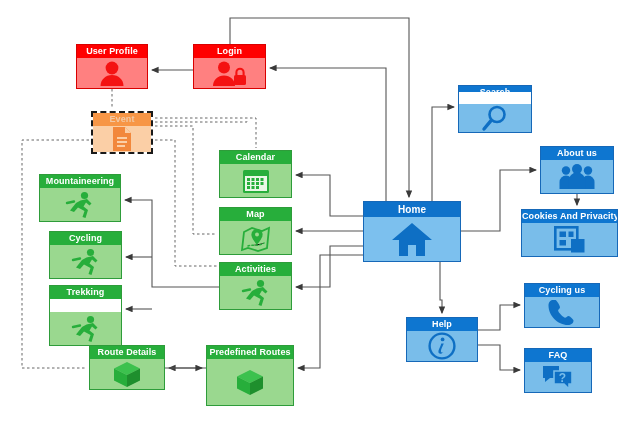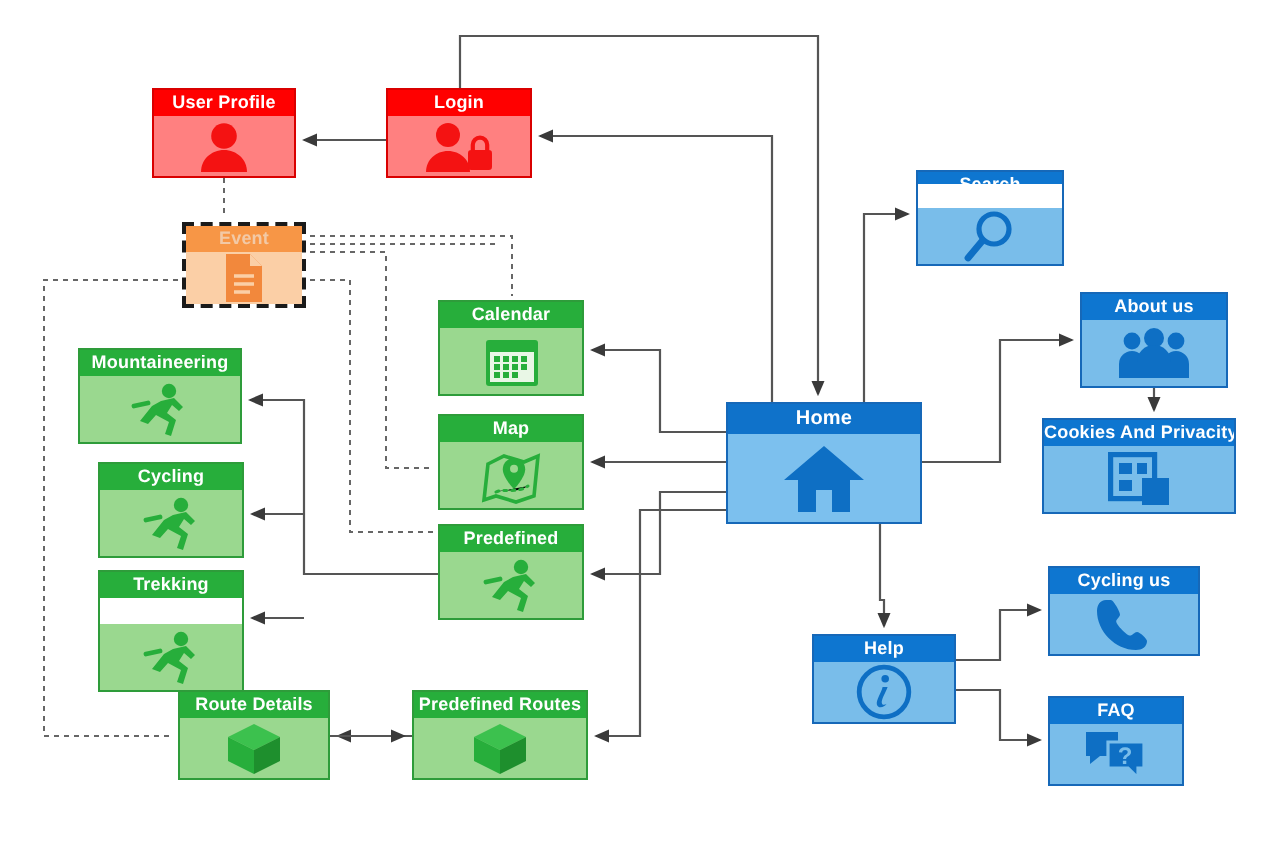--- a/index.html
+++ b/index.html
@@ -165,21 +165,21 @@
           <path d="M17 5c-3.1 0-5.6 2.5-5.6 5.6 0 4.2 5.6 10 5.6 10s5.6-5.8 5.6-10C22.6 7.5 20.1 5 17 5z" fill="#27ae3b"></path>
           <circle cx="17" cy="10.4" r="2" fill="#9ad88f"></circle>
           <g stroke="#27ae3b" stroke-width="1.5" stroke-linecap="round" stroke-dasharray="1.5,2.5">
             <path d="M8 22 C12 20, 18 23, 24 19"></path>
           </g>
         </svg>
     </div>
   </div>
 
   <div class="node n-green" style="left:219px;top:262px;width:73px;height:48px;">
-    <div class="hdr">Predefined</div>
+    <div class="hdr">Activities</div>
     <div class="body">
       <svg width="30" height="28" viewBox="0 0 30 28">
           <circle cx="19.5" cy="4.5" r="3.6" fill="#27ae3b"></circle>
           <path d="M15.5 9.5 L22 8 L26.5 12.5 L24.5 14.5 L21 11.5 L18.5 15.5 L23 19 L20.5 27 L17.5 26 L19.5 20 L13 16.5 L9 21 L5 19.5 L11 12 z" fill="#27ae3b"></path>
           <path d="M2 12 L9 10.5" stroke="#27ae3b" stroke-width="2.4" stroke-linecap="round"></path>
         </svg>
     </div>
   </div>
 
   <div class="node n-green" style="left:39px;top:174px;width:82px;height:48px;">
@@ -219,21 +219,21 @@
     <div class="hdr">Route Details</div>
     <div class="body">
       <svg width="28" height="27" viewBox="0 0 28 27">
           <path d="M14 1 L27 7.5 L14 14 L1 7.5 z" fill="#3cc14e"></path>
           <path d="M1 7.5 L14 14 L14 26 L1 19.5 z" fill="#27ae3b"></path>
           <path d="M27 7.5 L14 14 L14 26 L27 19.5 z" fill="#1e8f2d"></path>
         </svg>
     </div>
   </div>
 
-  <div class="node n-green" style="left:206px;top:345px;width:88px;height:45px;">
+  <div class="node n-green" style="left:206px;top:345px;width:88px;height:61px;">
     <div class="hdr">Predefined Routes</div>
     <div class="body">
       <svg width="28" height="27" viewBox="0 0 28 27">
           <path d="M14 1 L27 7.5 L14 14 L1 7.5 z" fill="#3cc14e"></path>
           <path d="M1 7.5 L14 14 L14 26 L1 19.5 z" fill="#27ae3b"></path>
           <path d="M27 7.5 L14 14 L14 26 L27 19.5 z" fill="#1e8f2d"></path>
         </svg>
     </div>
   </div>
 

